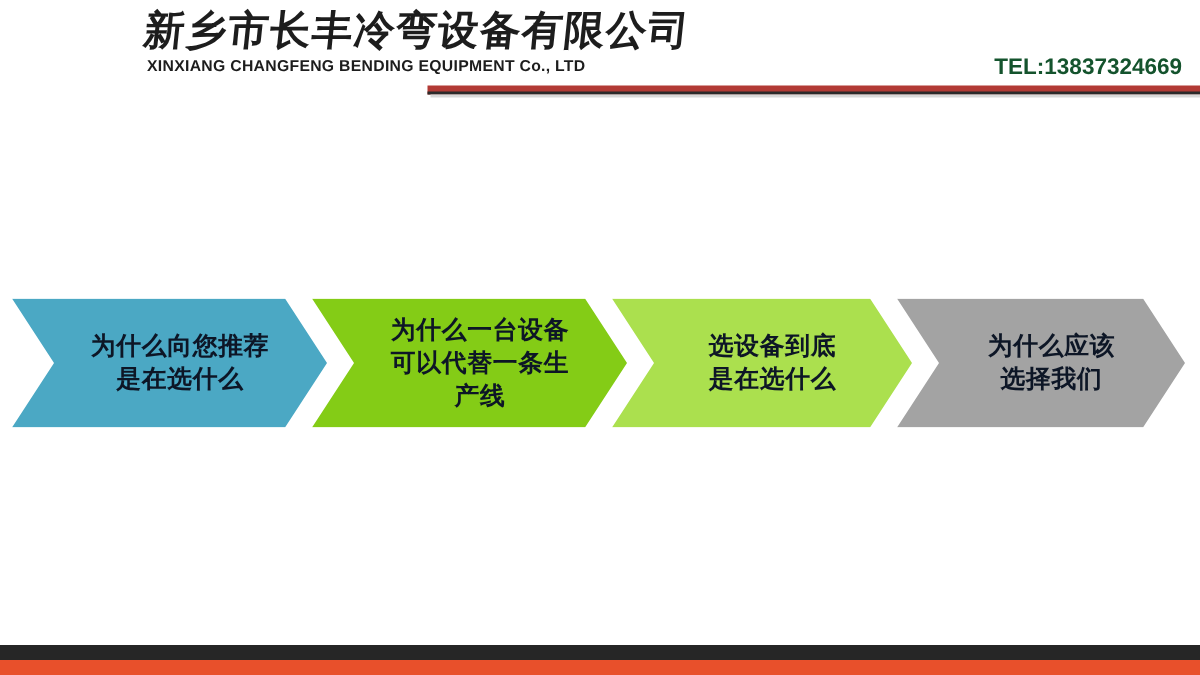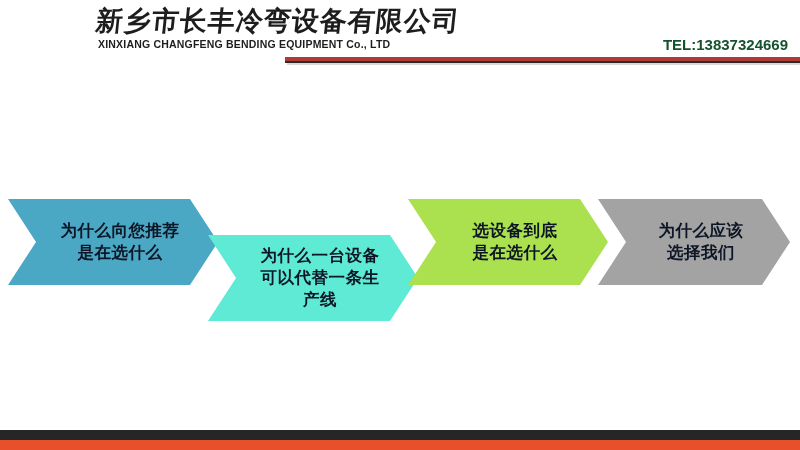--- a/index.html
+++ b/index.html
@@ -183,21 +183,21 @@
 
   <div id="header-rule" style="background: rgb(178, 58, 53);"></div>
   <div id="header-rule-shadow"></div>
 </div>
 
 <div id="chevron-row">
   <div class="chevron chevron-1" style="background: rgb(75, 168, 196);">
     <div class="chevron-label">为什么向您推荐
 是在选什么</div>
   </div>
-  <div class="chevron chevron-2" style="background: #5eead4; margin-top: 36px;">
+  <div class="chevron chevron-2" style="background: #84cc16;">
     <div class="chevron-label">为什么一台设备
 可以代替一条生
 产线</div>
   </div>
   <div class="chevron chevron-3" style="background: rgb(171, 224, 78);">
     <div class="chevron-label">选设备到底
 是在选什么</div>
   </div>
   <div class="chevron chevron-4" style="background: #a3a3a3;">
     <div class="chevron-label">为什么应该

